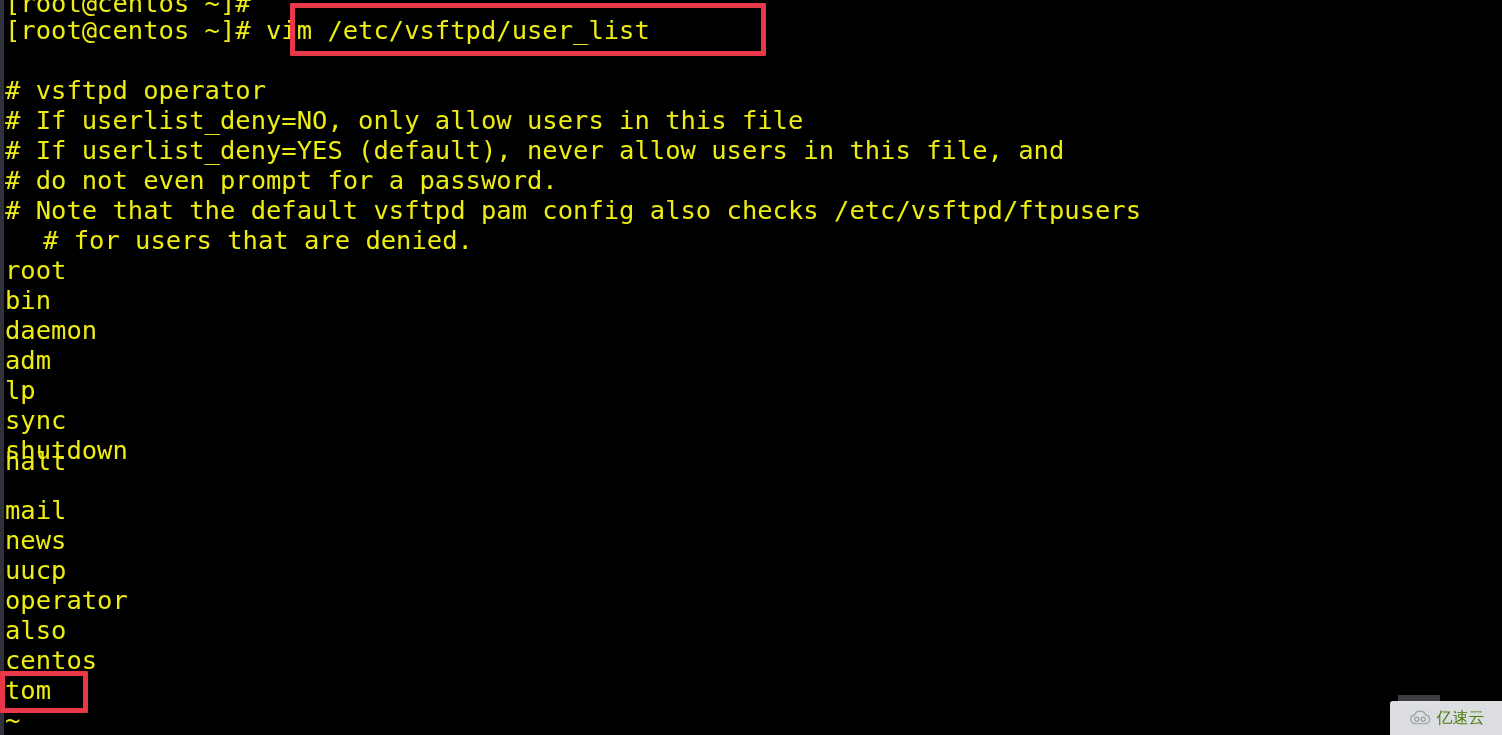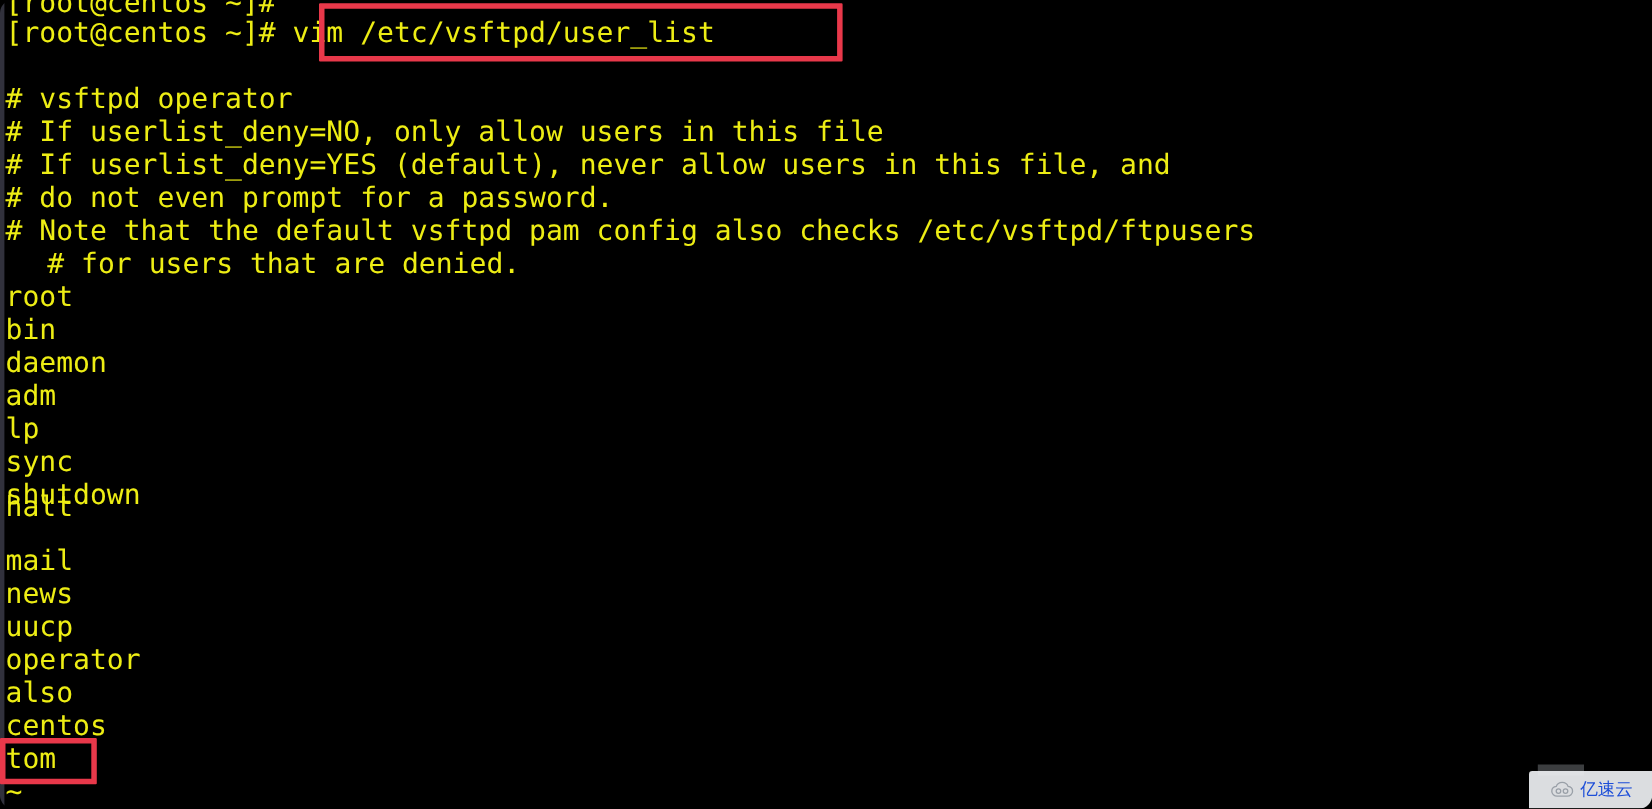--- a/index.html
+++ b/index.html
@@ -13,21 +13,20 @@
     overflow: hidden;
     font-family: "DejaVu Sans Mono", "Liberation Mono", monospace;
   }
 
   #terminal {
     position: relative;
     width: 1502px;
     height: 735px;
     background: #000000;
     overflow: hidden;
-    border-radius: 12px;
   }
 
   
   .left-gutter {
     position: absolute;
     left: 0;
     top: 0;
     width: 4px;
     height: 735px;
     background: #3a3a46;
@@ -102,21 +101,21 @@
   }
   .watermark .wm-logo {
     display: block;
     width: 24px;
     height: 16px;
     flex: 0 0 auto;
   }
   .watermark .wm-text {
     font-family: "DejaVu Sans", "Liberation Sans", sans-serif;
     font-size: 16px;
-    color: #1d4ed8;
+    color: #4d7c0f;
     letter-spacing: 0px;
     line-height: 1;
   }
 
   
   .wm-smudge {
     position: absolute;
     right: 62px;
     bottom: 30px;
     width: 42px;

